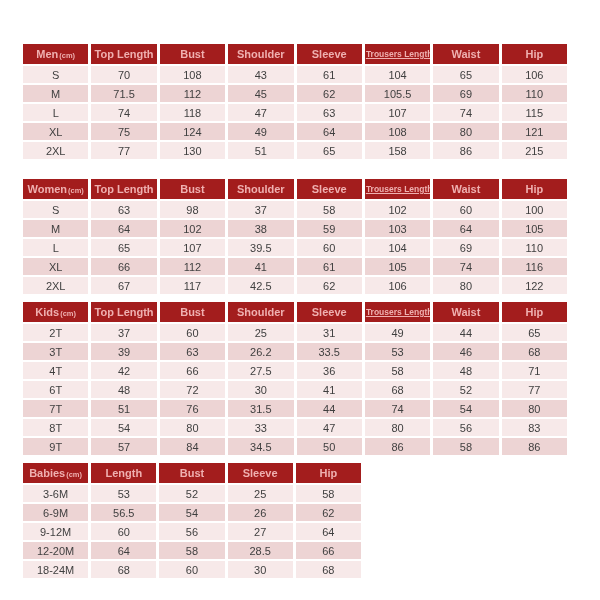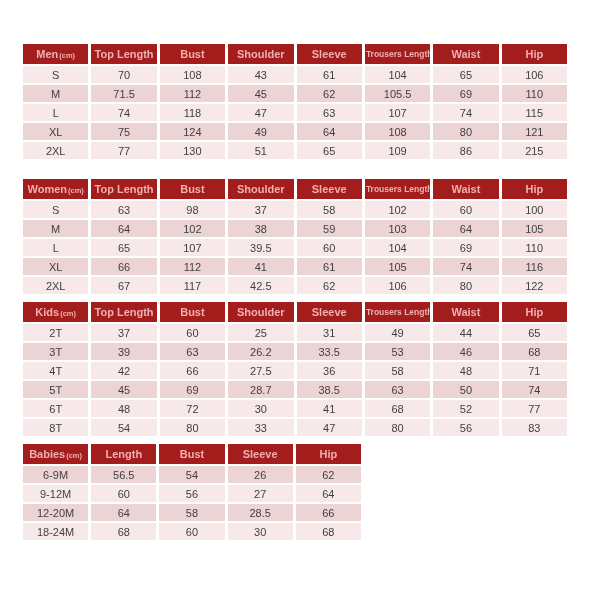--- a/index.html
+++ b/index.html
@@ -34,20 +34,21 @@
   table.size-table th {
     background: #a31d1d;
     color: #efb0b0;
     font-size: 11px;
     font-weight: bold;
     height: 20px;
   }
   table.size-table th.compact {
     font-size: 8.5px;
     letter-spacing: 0;
+    text-decoration: underline;
   }
   table.size-table th .unit {
     font-size: 7.5px;
     font-weight: bold;
     margin-left: 1px;
   }
   table.size-table td {
     height: 17px;
     font-size: 11px;
     color: #3f3f3f;
@@ -113,21 +114,21 @@
             <td>108</td>
             <td>80</td>
             <td>121</td>
           </tr>
           <tr class="light">
             <td>2XL</td>
             <td>77</td>
             <td>130</td>
             <td>51</td>
             <td>65</td>
-            <td>109</td>
+            <td>158</td>
             <td>86</td>
             <td>215</td>
           </tr>
         </tbody>
       </table>
     </section>
   <section>
       <table class="size-table" style="width: 550px; margin-top: 16px;">
         <thead>
           <tr>
@@ -233,65 +234,82 @@
           <tr class="light">
             <td>4T</td>
             <td>42</td>
             <td>66</td>
             <td>27.5</td>
             <td>36</td>
             <td>58</td>
             <td>48</td>
             <td>71</td>
           </tr>
-          <tr class="dark">
-            <td>5T</td>
-            <td>45</td>
-            <td>69</td>
-            <td>28.7</td>
-            <td>38.5</td>
-            <td>63</td>
-            <td>50</td>
-            <td>74</td>
-          </tr>
           <tr class="light">
             <td>6T</td>
             <td>48</td>
             <td>72</td>
             <td>30</td>
             <td>41</td>
             <td>68</td>
             <td>52</td>
             <td>77</td>
           </tr>
+          <tr class="dark">
+            <td>7T</td>
+            <td>51</td>
+            <td>76</td>
+            <td>31.5</td>
+            <td>44</td>
+            <td>74</td>
+            <td>54</td>
+            <td>80</td>
+          </tr>
           <tr class="light">
             <td>8T</td>
             <td>54</td>
             <td>80</td>
             <td>33</td>
             <td>47</td>
             <td>80</td>
             <td>56</td>
             <td>83</td>
+          </tr>
+          <tr class="dark">
+            <td>9T</td>
+            <td>57</td>
+            <td>84</td>
+            <td>34.5</td>
+            <td>50</td>
+            <td>86</td>
+            <td>58</td>
+            <td>86</td>
           </tr>
         </tbody>
       </table>
     </section>
   <section>
       <table class="size-table" style="width: 344px;">
         <thead>
           <tr>
             <th><span>Babies</span><span class="unit">(cm)</span></th>
             <th>Length</th>
             <th>Bust</th>
             <th>Sleeve</th>
             <th>Hip</th>
           </tr>
         </thead>
         <tbody>
+          <tr class="light">
+            <td>3-6M</td>
+            <td>53</td>
+            <td>52</td>
+            <td>25</td>
+            <td>58</td>
+          </tr>
           <tr class="dark">
             <td>6-9M</td>
             <td>56.5</td>
             <td>54</td>
             <td>26</td>
             <td>62</td>
           </tr>
           <tr class="light">
             <td>9-12M</td>
             <td>60</td>

